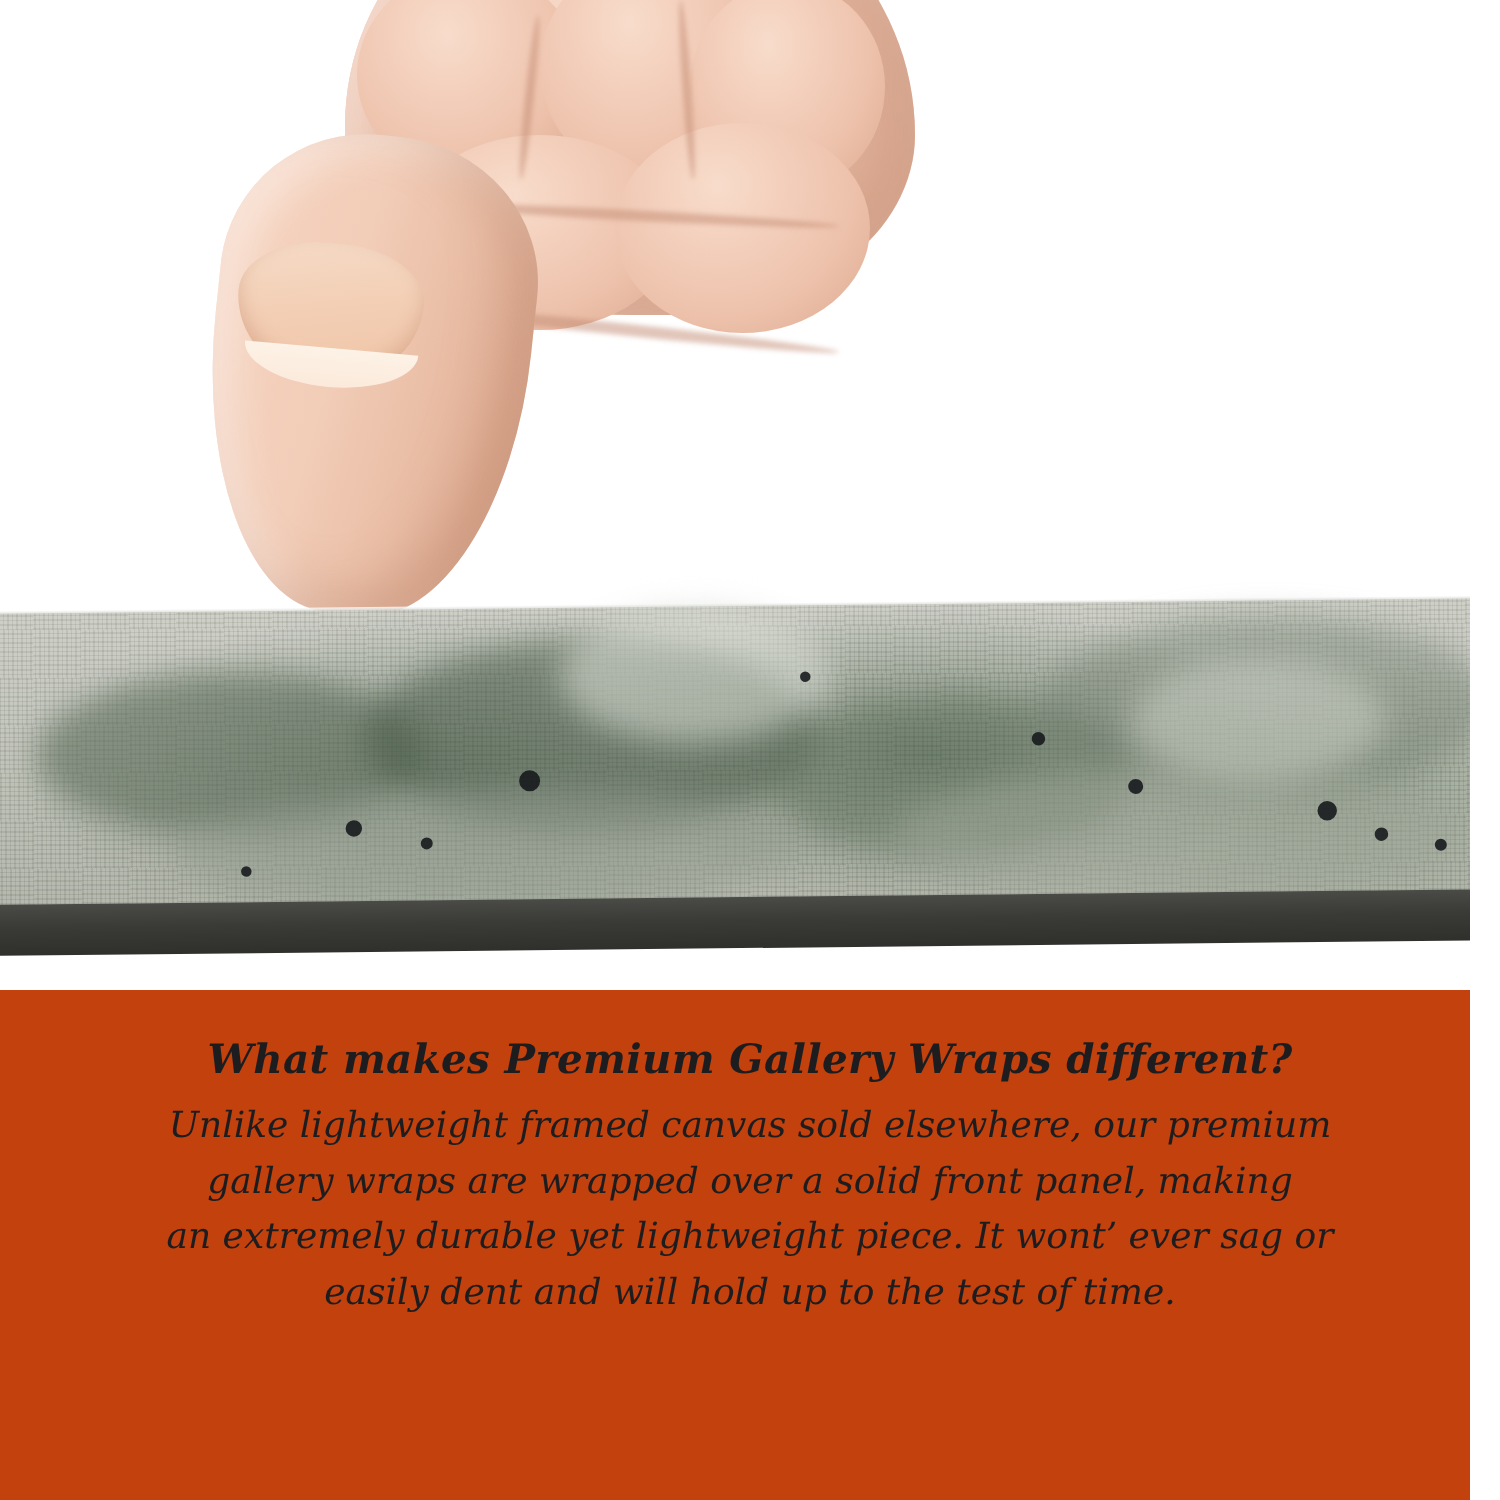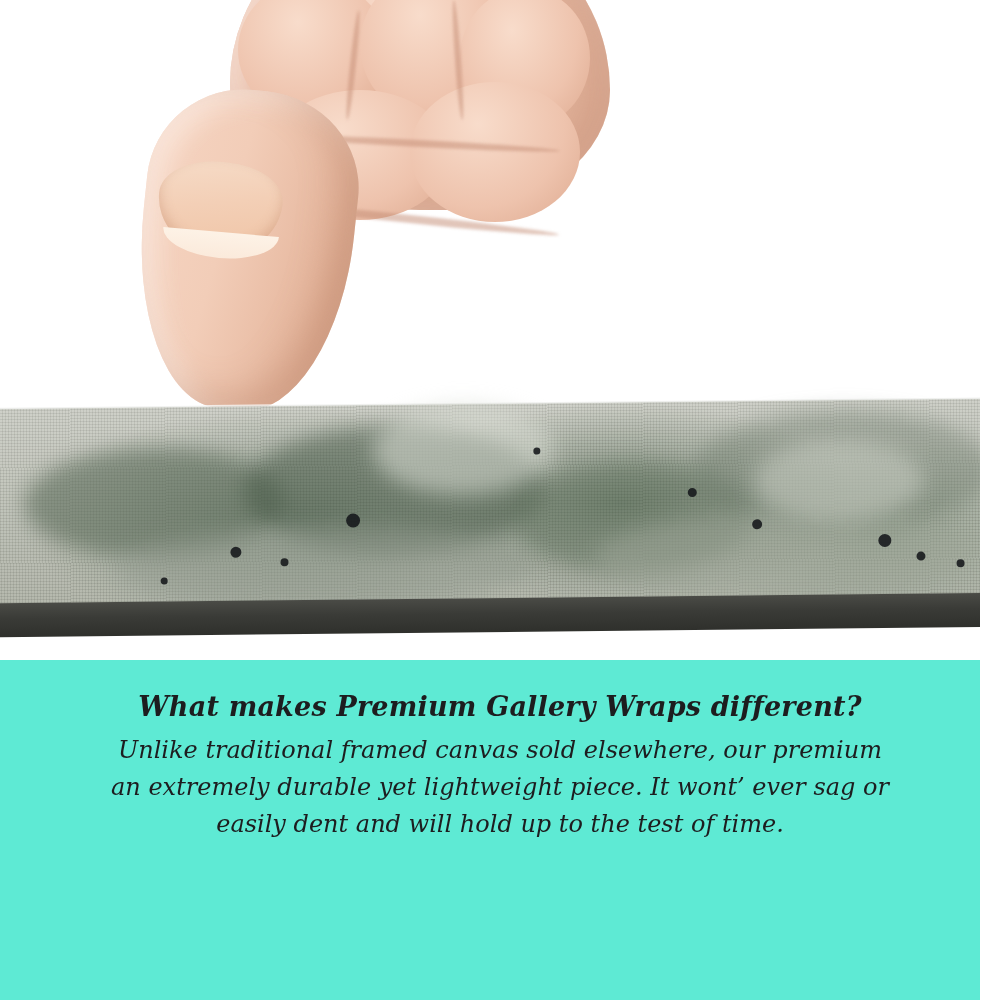--- a/index.html
+++ b/index.html
@@ -10,21 +10,21 @@
   body {
     width: 1000px;
     height: 1000px;
     font-family: "Liberation Sans", sans-serif;
     overflow: hidden;
   }
   .page {
     position: relative;
     width: 980px;
     height: 1000px;
-    background: #5eead4;
+    background: #c2410c;
     overflow: hidden;
   }
 
   
   .photo {
     position: absolute;
     left: 0;
     top: 0;
     width: 1000px;
     height: 660px;
@@ -235,18 +235,19 @@
       <div class="speck" style="left:922px;top:152px;width:9px;height:9px;"></div>
       <div class="speck" style="left:962px;top:160px;width:8px;height:8px;"></div>
       <div class="speck" style="left:540px;top:44px;width:7px;height:7px;"></div>
     </div>
 
     <div class="strip-shadow"></div>
   </div>
 
   <div class="caption">
     <p class="caption-heading">What makes Premium Gallery Wraps different?</p>
-    <p class="caption-line">Unlike traditional framed canvas sold elsewhere, our premium</p>
+    <p class="caption-line">Unlike lightweight framed canvas sold elsewhere, our premium</p>
+    <p class="caption-line">gallery wraps are wrapped over a solid front panel, making</p>
     <p class="caption-line">an extremely durable yet lightweight piece. It wont’ ever sag or</p>
     <p class="caption-line">easily dent and will hold up to the test of time.</p>
   </div>
 
 </div>
 
 </body></html>

